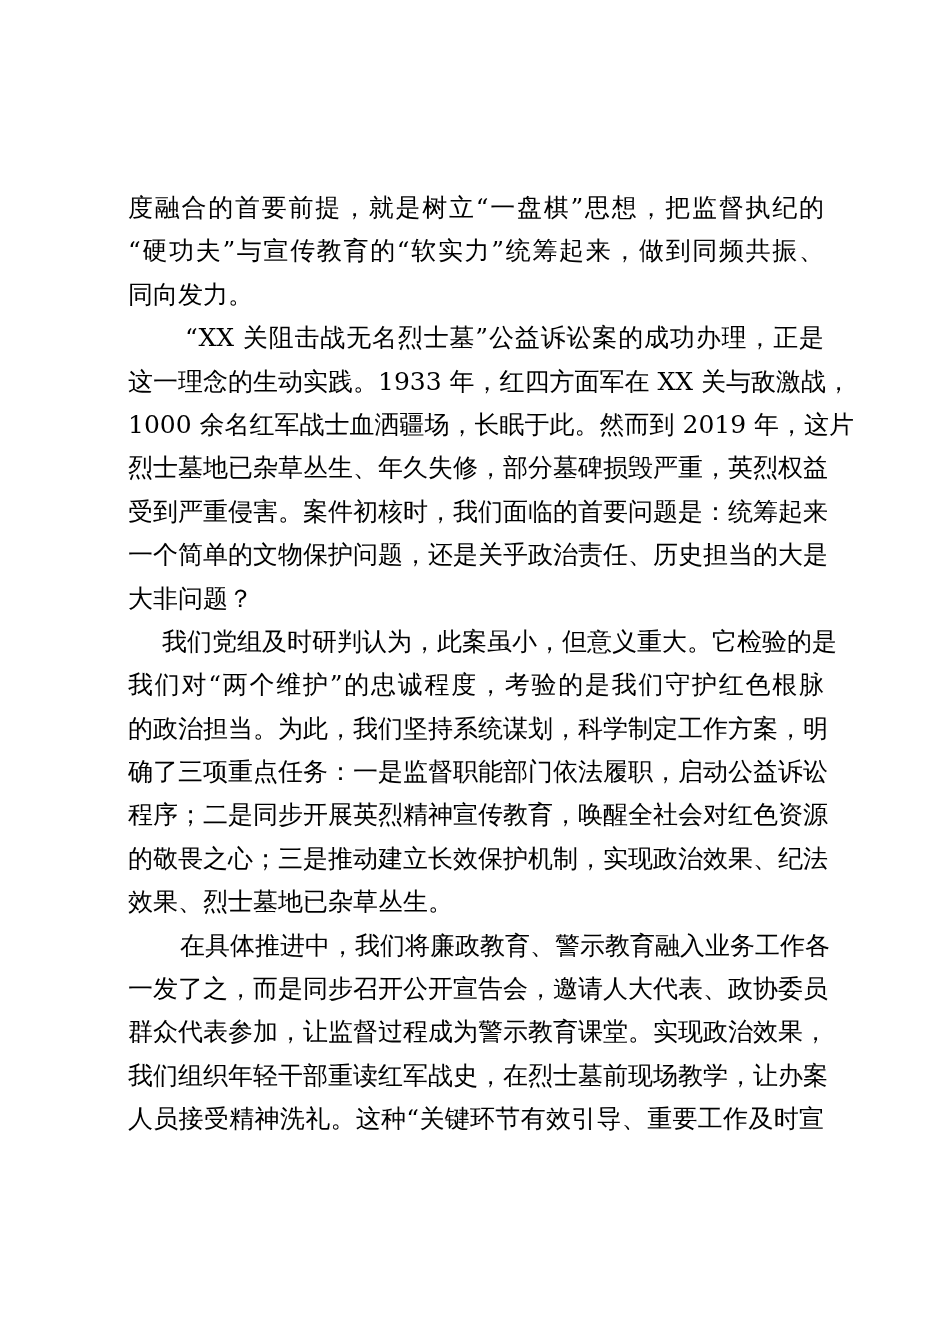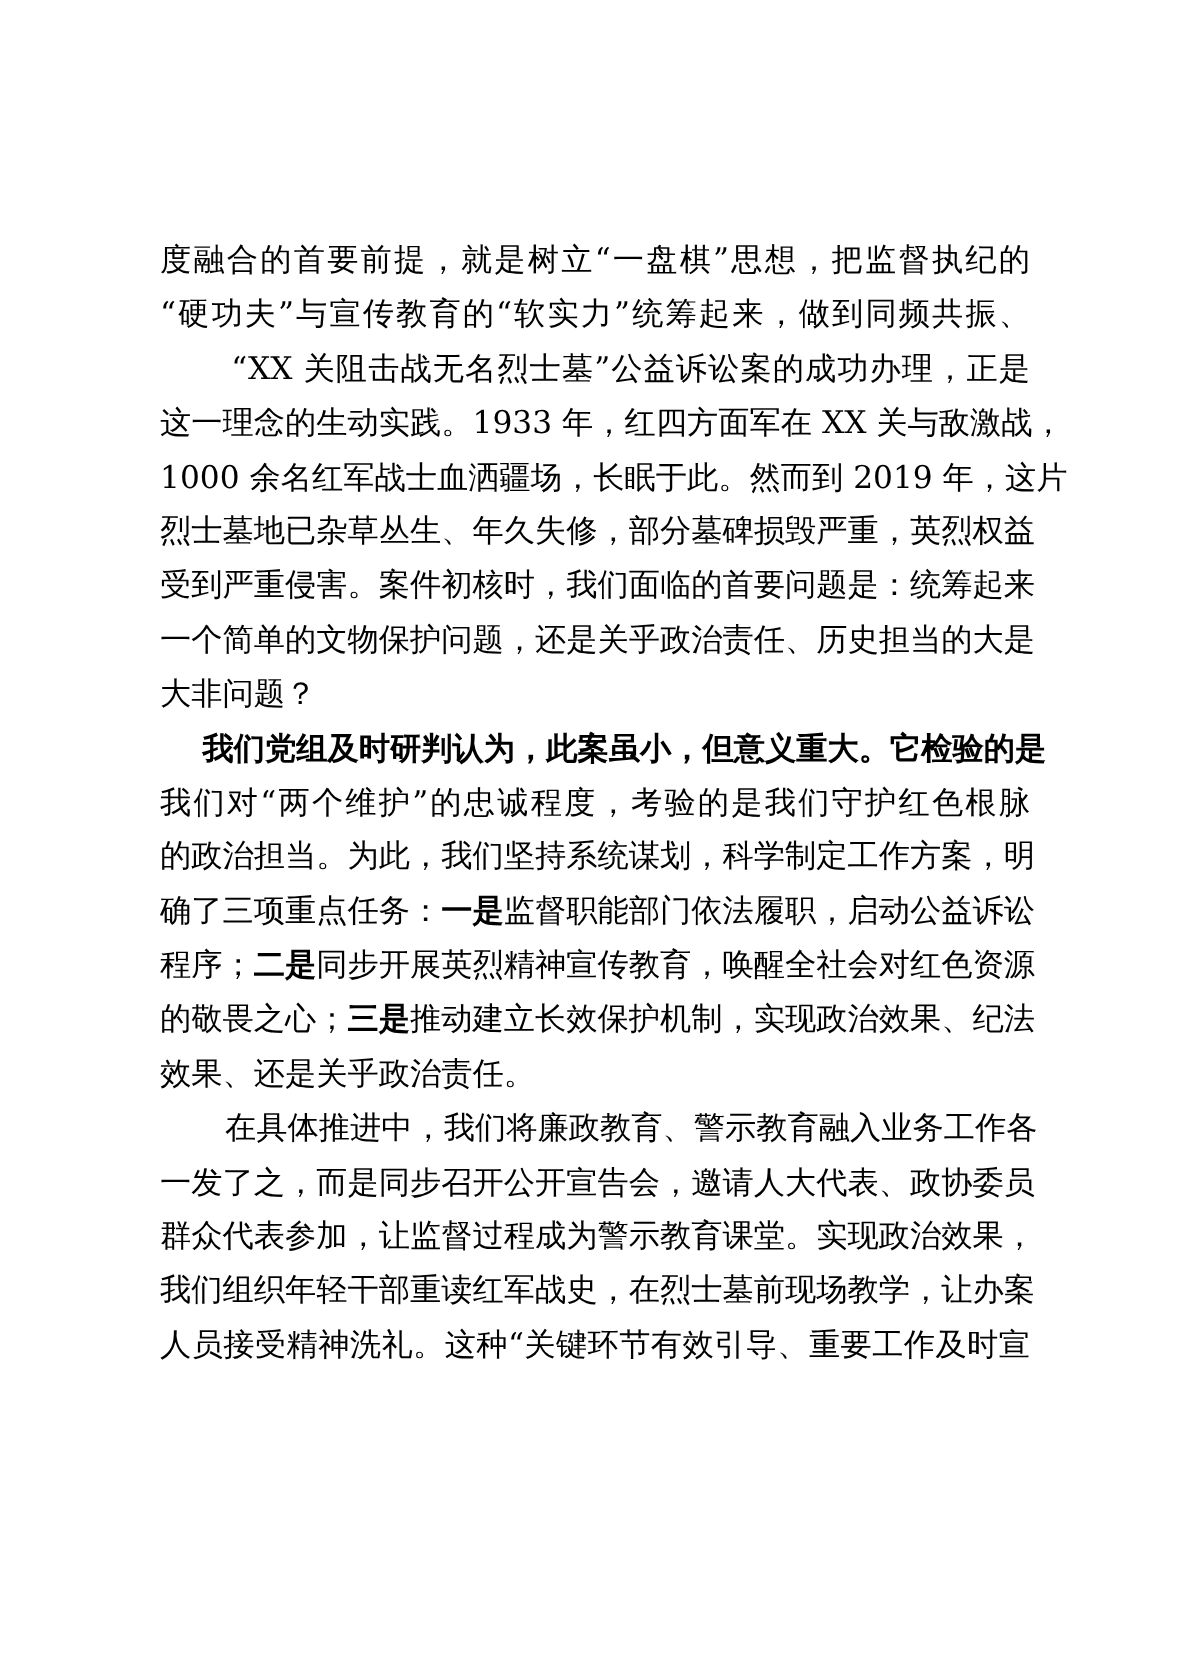--- a/index.html
+++ b/index.html
@@ -36,32 +36,33 @@
       white-space: nowrap;
       text-align: justify;
       text-align-last: justify;
       height: 43.4px;
       overflow: visible;
     }
     .line.last {
       text-align-last: left;
     }
     .line.indent-a { padding-left: 57px; }
-    .line.indent-b { padding-left: 34px; font-weight: bold; }
+    .line.indent-b { padding-left: 34px; }
     .line.indent-c { padding-left: 52px; }
-    .bold { font-weight: bold; }
+    .bold { font-weight: normal; }
   </style>
 </head>
 <body>
 
 <div class="page">
   <div class="body-text">
 
     <span class="line">度融合的首要前提，就是树立“一盘棋”思想，把监督执纪的</span>
     <span class="line">“硬功夫”与宣传教育的“软实力”统筹起来，做到同频共振、</span>
+    <span class="line last">同向发力。</span>
 
     <span class="line indent-a">“XX 关阻击战无名烈士墓”公益诉讼案的成功办理，正是</span>
     <span class="line">这一理念的生动实践。1933 年，红四方面军在 XX 关与敌激战，</span>
     <span class="line">1000 余名红军战士血洒疆场，长眠于此。然而到 2019 年，这片</span>
     <span class="line">烈士墓地已杂草丛生、年久失修，部分墓碑损毁严重，英烈权益</span>
     <span class="line">受到严重侵害。案件初核时，我们面临的首要问题是：统筹起来</span>
     <span class="line">一个简单的文物保护问题，还是关乎政治责任、历史担当的大是</span>
     <span class="line last">大非问题？</span>
 
     <span class="line indent-b">我们党组及时研判认为，此案虽小，但意义重大。它检验的是</span>
@@ -69,21 +70,21 @@
     <span class="line">的政治担当。为此，我们坚持系统谋划，科学制定工作方案，明</span>
     <span class="line">
       <span>确了三项重点任务：</span><span class="bold">一是</span><span>监督职能部门依法履职，启动公益诉讼</span>
     </span>
     <span class="line">
       <span>程序；</span><span class="bold">二是</span><span>同步开展英烈精神宣传教育，唤醒全社会对红色资源</span>
     </span>
     <span class="line">
       <span>的敬畏之心；</span><span class="bold">三是</span><span>推动建立长效保护机制，实现政治效果、纪法</span>
     </span>
-    <span class="line last">效果、还是关乎政治责任。</span>
+    <span class="line last">效果、烈士墓地已杂草丛生。</span>
 
     <span class="line indent-c">在具体推进中，我们将廉政教育、警示教育融入业务工作各</span>
     <span class="line">一发了之，而是同步召开公开宣告会，邀请人大代表、政协委员</span>
     <span class="line">群众代表参加，让监督过程成为警示教育课堂。实现政治效果，</span>
     <span class="line">我们组织年轻干部重读红军战史，在烈士墓前现场教学，让办案</span>
     <span class="line">人员接受精神洗礼。这种“关键环节有效引导、重要工作及时宣</span>
 
   </div>
 </div>
 

